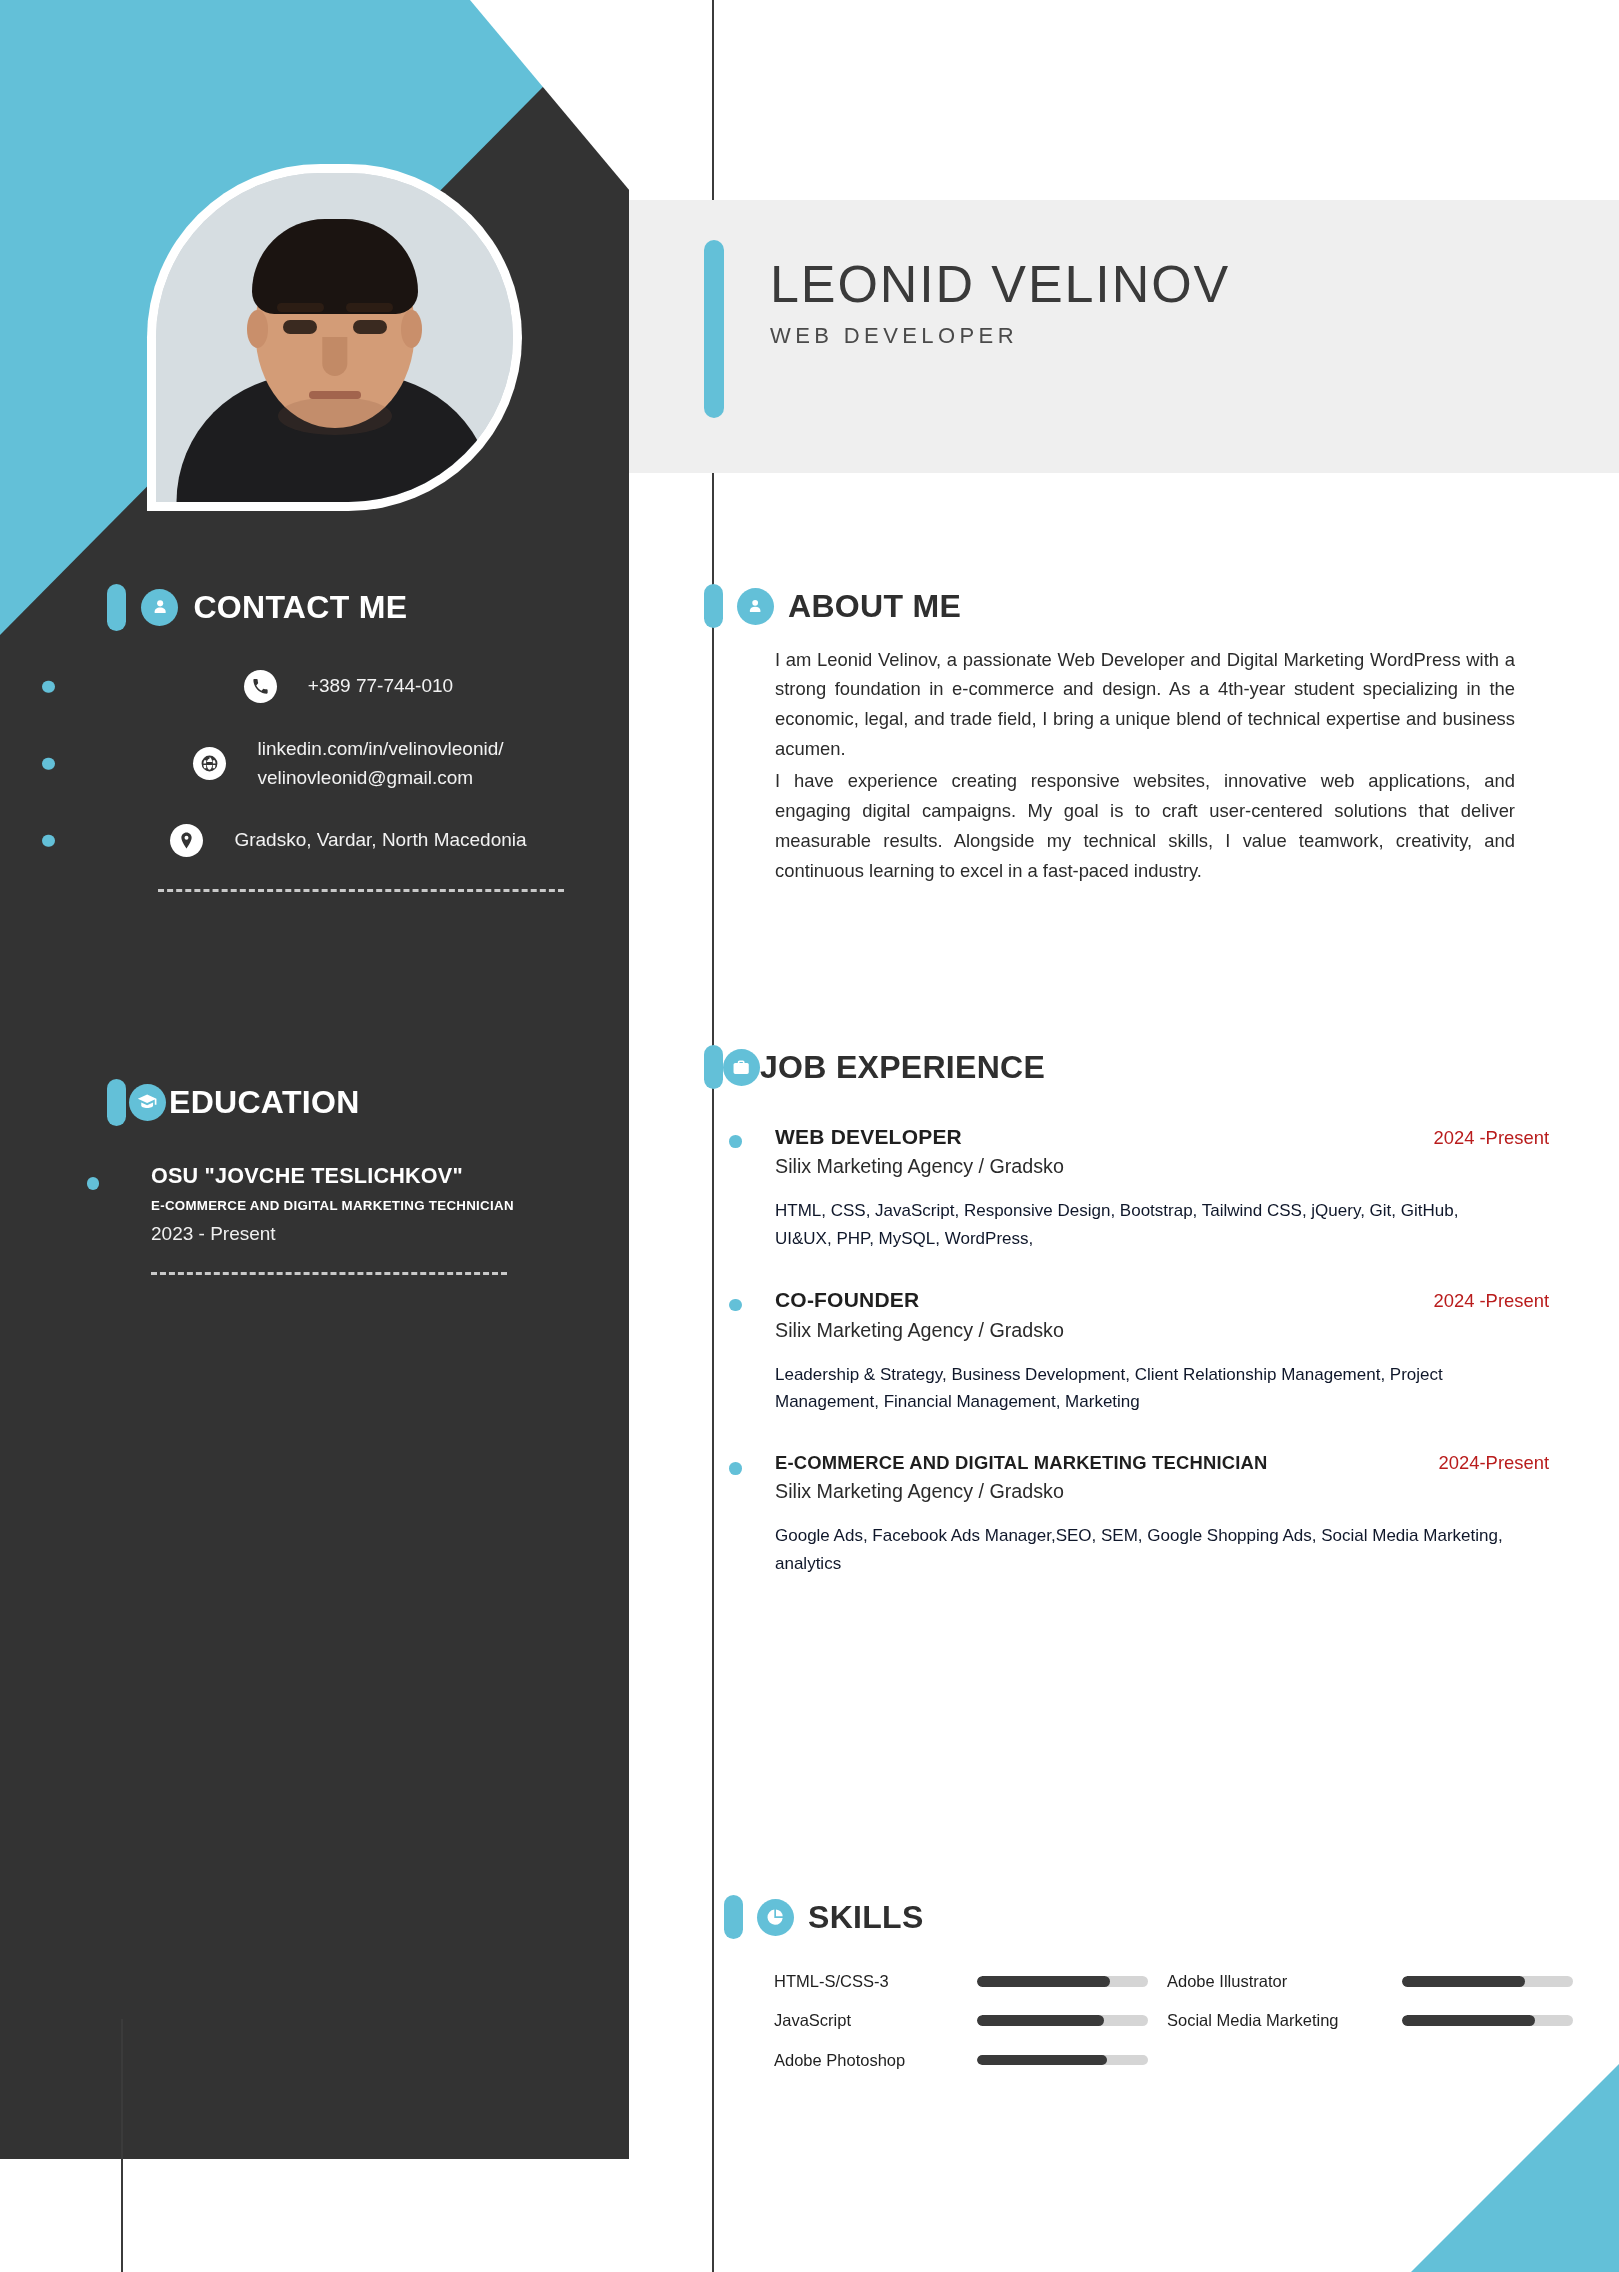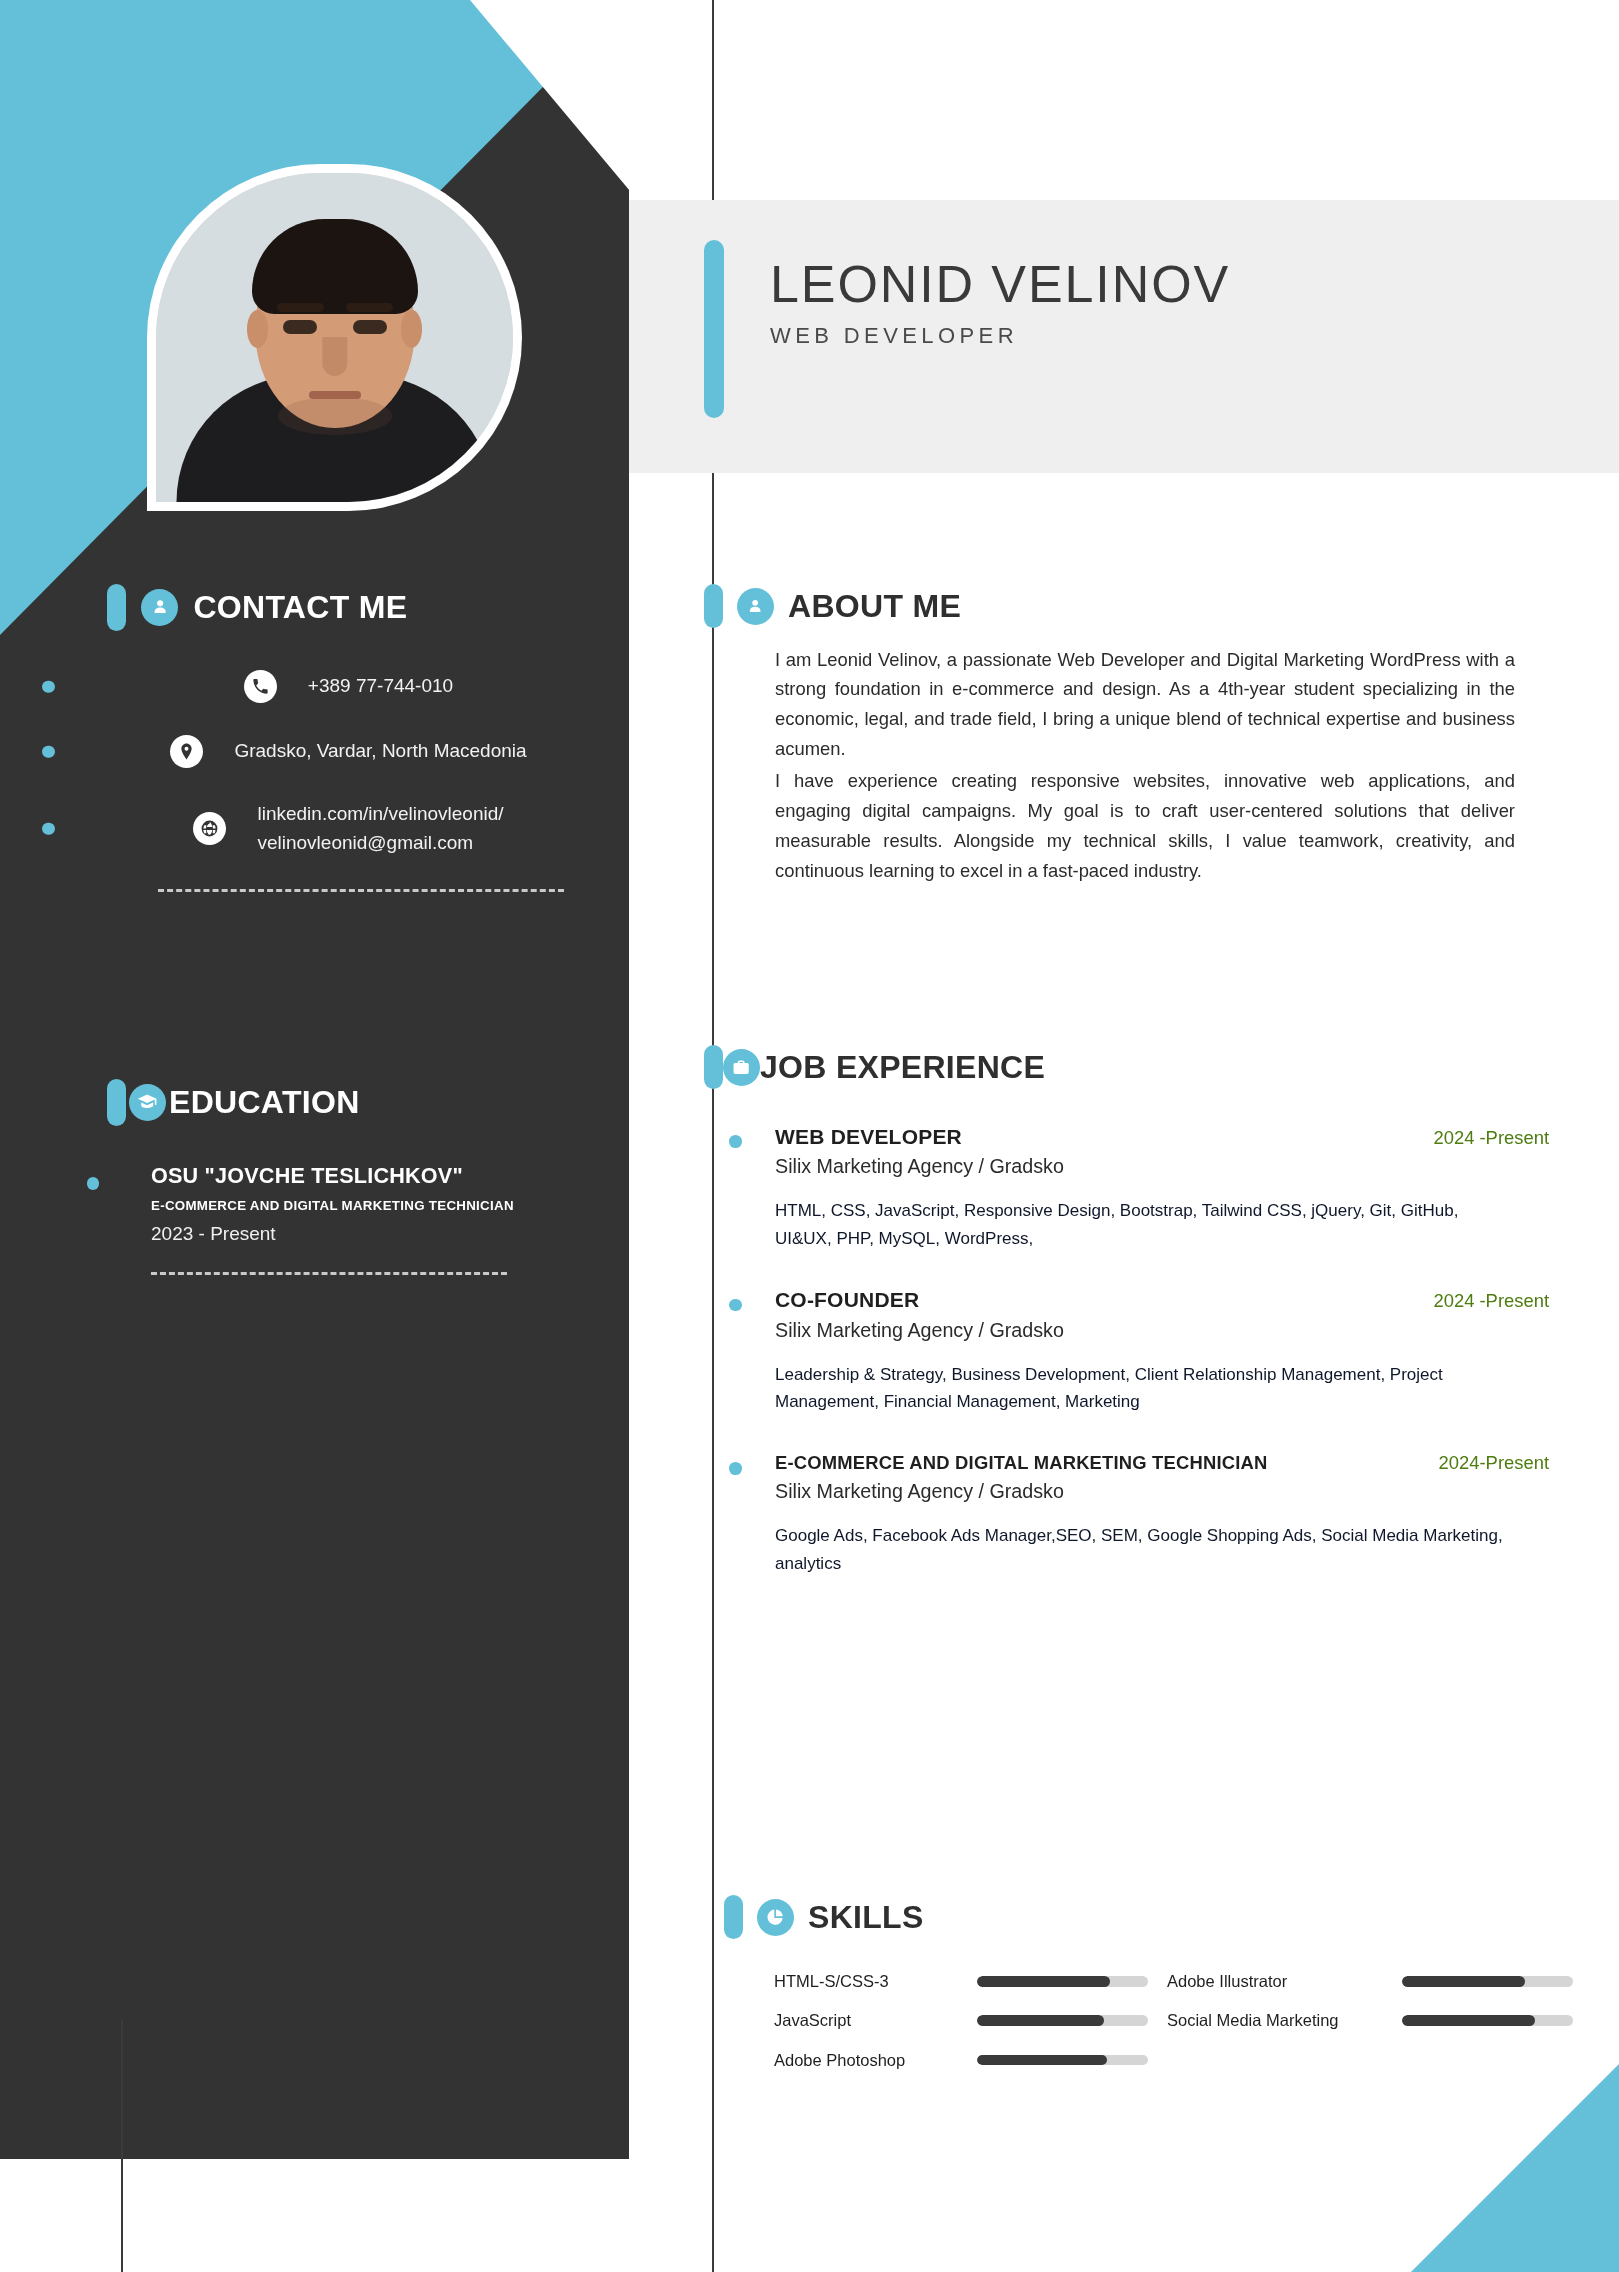--- a/index.html
+++ b/index.html
@@ -182,21 +182,21 @@
 
   
   #job-section { position: absolute; left: 704px; top: 1045px; width: 845px; }
   #job-section .sec-head { gap: 0; }
   .job-list { margin-top: 36px; margin-left: 71px; position: relative; }
   .job-item { position: relative; margin-bottom: 36px; }
   .job-item .bullet-dot { left: -46px; top: 10.2px; transform: none; }
   .job-row { display: flex; align-items: baseline; justify-content: space-between; }
   .job-role { font-size: 21px; font-weight: bold; color: #1f1f1f; letter-spacing: 0.2px; }
   .job-role.small { font-size: 18.4px; }
-  .job-dates { font-size: 18.4px; color: #4d7c0f; white-space: nowrap; margin-left: 13px; }
+  .job-dates { font-size: 18.4px; color: #b91c1c; white-space: nowrap; margin-left: 13px; }
   .job-company { font-size: 19.7px; color: #2b2b2b; margin-top: 6.3px; }
   .job-desc { font-size: 17px; color: #0f172a; line-height: 1.62; margin-top: 19px; width: 737px; }
 
   
   #skills-section { position: absolute; left: 704px; top: 1895px; width: 845px; }
   #skills-section .sec-head { gap: 14px; margin-left: 20px; }
   .skills-grid {
     margin-top: 33px; margin-left: 70px;
     display: grid; grid-template-columns: 184px 171px 216px 171px;
     column-gap: 19px; row-gap: 20.3px; align-items: center;
@@ -256,37 +256,37 @@
               <path d="M6.6 10.8c1.4 2.8 3.8 5.1 6.6 6.6l2.2-2.2c.3-.3.7-.4 1-.2 1.2.4 2.4.6 3.6.6.6 0 1 .4 1 1V20c0 .6-.4 1-1 1C10.8 21 3 13.2 3 3.6c0-.6.4-1 1-1h3.4c.6 0 1 .4 1 1 0 1.3.2 2.5.6 3.6.1.4 0 .7-.2 1l-2.2 2.6z"></path>
             </svg>
         </span>
         <span class="contact-text">+389 77-744-010</span>
       </div>
 
       <div class="contact-row">
         <span class="bullet-dot"></span>
         <span class="mini-icon">
           <svg viewBox="0 0 24 24">
-              <path d="M12 2C8.4 2 5.5 4.9 5.5 8.5 5.5 13.4 12 22 12 22s6.5-8.6 6.5-13.5C18.5 4.9 15.6 2 12 2zm0 9a2.5 2.5 0 110-5 2.5 2.5 0 010 5z"></path>
-            </svg>
-        </span>
-        <span class="contact-text">Gradsko, Vardar, North Macedonia</span>
-      </div>
-
-      <div class="contact-row">
-        <span class="bullet-dot"></span>
-        <span class="mini-icon">
-          <svg viewBox="0 0 24 24">
               <path d="M12 2a10 10 0 100 20 10 10 0 000-20zm0 2c1.5 0 3 2.4 3.5 6h-7C9 8.4 10.5 6 12 6zm-6.6 4h2.6c-.2 1.3-.3 2.6-.3 4H4.3c.1-1.4.5-2.8 1.1-4zM4.3 14h3.4c0 1.4.1 2.7.3 4H5.4A8 8 0 014.3 14zm4.2 0h7c-.5 3.6-2 6-3.5 6s-3-2.4-3.5-6zm10.9 0A8 8 0 0118.6 18h-2.6c.2-1.3.3-2.6.3-4h3.1zm0-2h-3.1c0-1.4-.1-2.7-.3-4h2.6c.6 1.2 1 2.6 1.1 4z"></path>
             </svg>
         </span>
         <span class="contact-text">
           <span>linkedin.com/in/velinovleonid/</span><br>
           <span>velinovleonid@gmail.com</span>
         </span>
+      </div>
+
+      <div class="contact-row">
+        <span class="bullet-dot"></span>
+        <span class="mini-icon">
+          <svg viewBox="0 0 24 24">
+              <path d="M12 2C8.4 2 5.5 4.9 5.5 8.5 5.5 13.4 12 22 12 22s6.5-8.6 6.5-13.5C18.5 4.9 15.6 2 12 2zm0 9a2.5 2.5 0 110-5 2.5 2.5 0 010 5z"></path>
+            </svg>
+        </span>
+        <span class="contact-text">Gradsko, Vardar, North Macedonia</span>
       </div>
     </div>
 
     <hr class="dashes">
   </div>
 
   <div id="education-section">
     <div class="sec-head">
       <div class="tab"></div>
       <div class="circ-icon">

